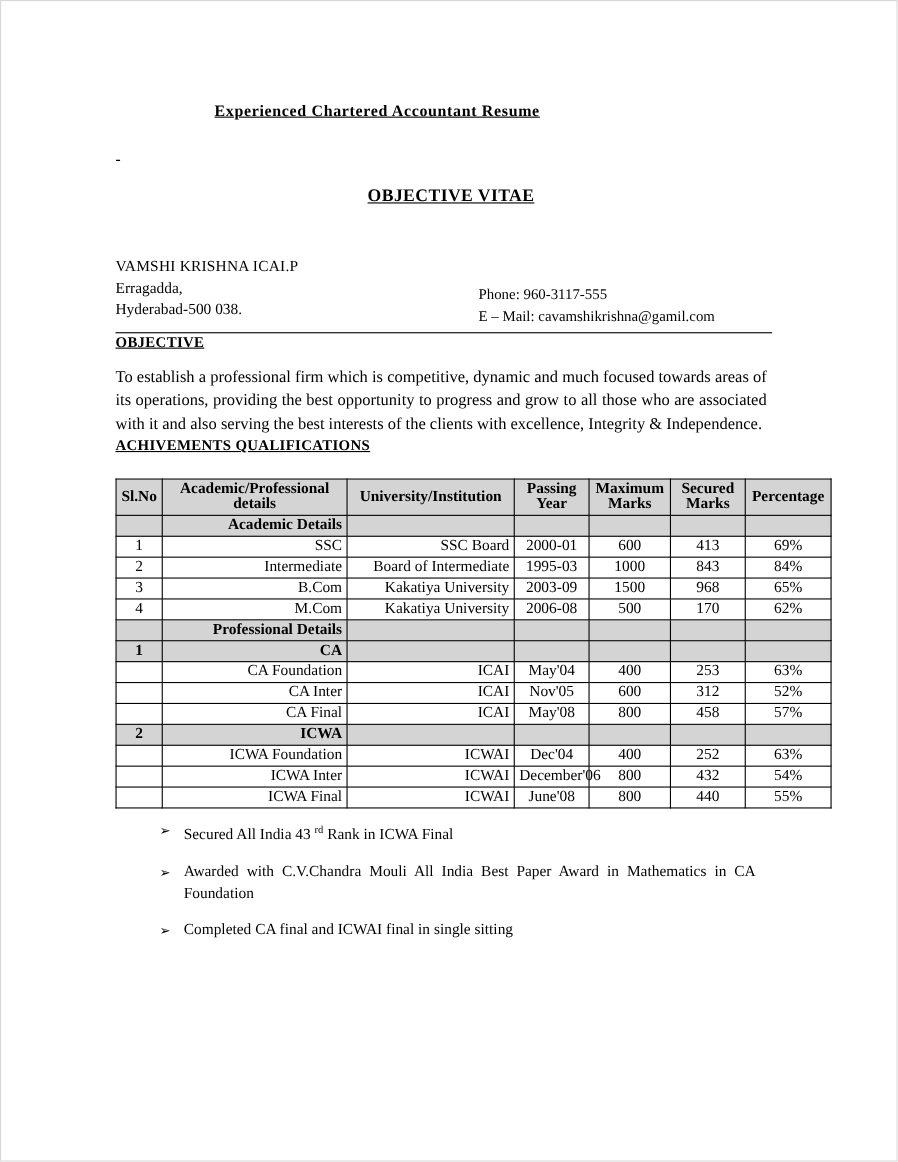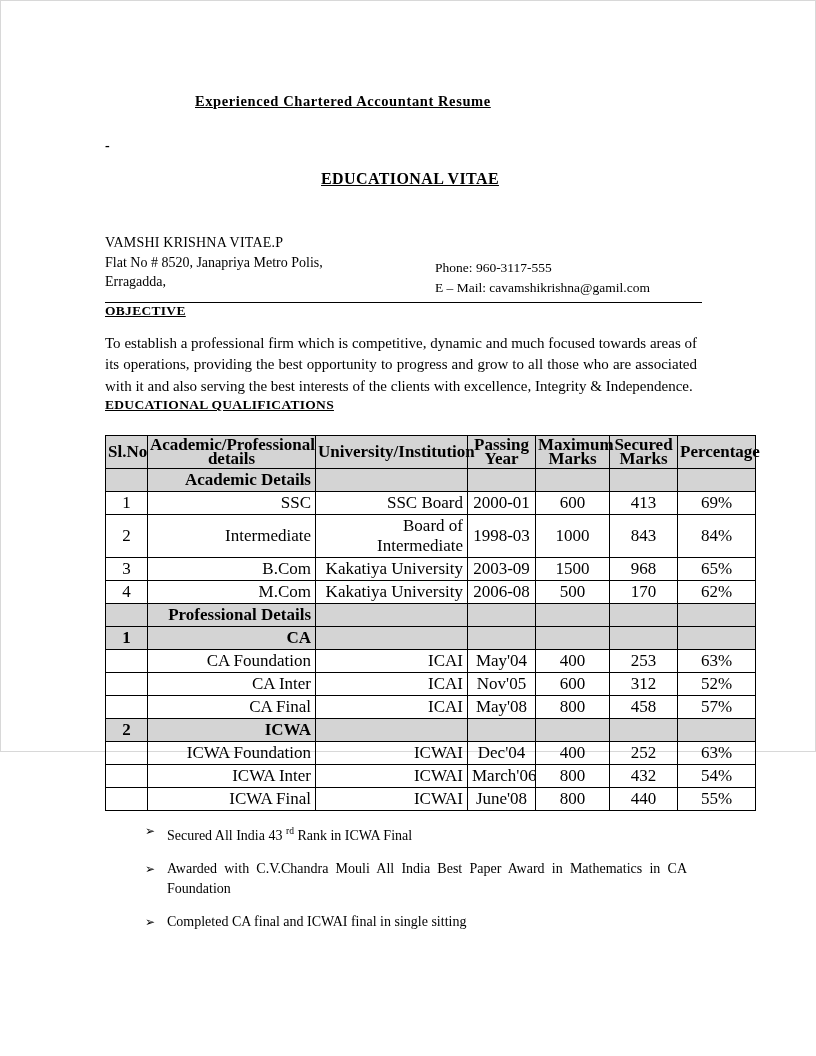--- a/index.html
+++ b/index.html
@@ -12,21 +12,21 @@
     height: 1056px;
     font-family: "Liberation Serif", serif;
     color: #000000;
     position: relative;
     overflow: hidden;
   }
   .page {
     position: absolute;
     left: 0; top: 0;
     width: 816px;
-    height: 752px;
+    height: 1056px;
     box-sizing: border-box;
     border: 1px solid #d8d8d8;
     background: #fff;
   }
   .content {
     position: absolute;
     left: 104px;
     top: 0;
     width: 610px;
   }
@@ -93,21 +93,21 @@
     line-height: 21.5px;
     text-align: justify;
     width: 592px;
   }
 
   
   table.edu {
     margin-top: 22px;
     border-collapse: collapse;
     width: 650px;
-    font-size: 17px;
+    font-size: 14px;
     table-layout: fixed;
   }
   table.edu th, table.edu td {
     border: 1px solid #000;
     padding: 1px 4px;
     vertical-align: middle;
     height: 16px;
   }
   table.edu th {
     background: #d4d4d4;
@@ -163,38 +163,38 @@
 </head>
 <body>
 
 <div class="page">
   <div class="content">
 
     <div class="doc-header">Experienced Chartered Accountant Resume</div>
 
     <div class="dash-line">-</div>
 
-    <div class="cv-title">EDUCATIONAL VITAE</div>
+    <div class="cv-title">OBJECTIVE VITAE</div>
 
     <div class="contact">
-      <div class="name">VAMSHI KRISHNA VITAE.P</div>
-      <div>Flat No # 8520, Janapriya Metro Polis,</div>
+      <div class="name">VAMSHI KRISHNA ICAI.P</div>
       <div>Erragadda,</div>
+      <div>Hyderabad-500 038.</div>
       <div class="contact-right">
         <div>Phone: 960-3117-555</div>
         <div>E – Mail:  cavamshikrishna@gamil.com</div>
       </div>
     </div>
 
     <hr class="hr-rule">
 
     <div class="section-title">OBJECTIVE</div>
     <div class="objective-text">To establish a professional firm which is competitive, dynamic and much focused towards areas of its operations, providing the best opportunity to progress and grow to all those who are associated with it and also serving the best interests of the clients with excellence, Integrity &amp; Independence.</div>
 
-    <div class="section-title">EDUCATIONAL QUALIFICATIONS</div>
+    <div class="section-title">ACHIVEMENTS QUALIFICATIONS</div>
 
     <table class="edu">
       <colgroup>
         <col class="c1">
           <col class="c2">
           <col class="c3">
           <col class="c4">
           <col class="c5">
           <col class="c6">
           <col class="c7">
@@ -226,21 +226,21 @@
             <td class="l">SSC Board</td>
             <td class="c">2000-01</td>
             <td class="c">600</td>
             <td class="c">413</td>
             <td class="c">69%</td>
           </tr>
           <tr>
             <td class="c">2</td>
             <td class="l">Intermediate</td>
             <td class="l">Board of Intermediate</td>
-            <td class="c">1998-03</td>
+            <td class="c">1995-03</td>
             <td class="c">1000</td>
             <td class="c">843</td>
             <td class="c">84%</td>
           </tr>
           <tr>
             <td class="c">3</td>
             <td class="l">B.Com</td>
             <td class="l">Kakatiya University</td>
             <td class="c">2003-09</td>
             <td class="c">1500</td>
@@ -316,21 +316,21 @@
             <td class="l">ICWAI</td>
             <td class="c">Dec'04</td>
             <td class="c">400</td>
             <td class="c">252</td>
             <td class="c">63%</td>
           </tr>
           <tr>
             <td class="c"></td>
             <td class="l">ICWA Inter</td>
             <td class="l">ICWAI</td>
-            <td class="c">March'06</td>
+            <td class="c">December'06</td>
             <td class="c">800</td>
             <td class="c">432</td>
             <td class="c">54%</td>
           </tr>
           <tr>
             <td class="c"></td>
             <td class="l">ICWA Final</td>
             <td class="l">ICWAI</td>
             <td class="c">June'08</td>
             <td class="c">800</td>

